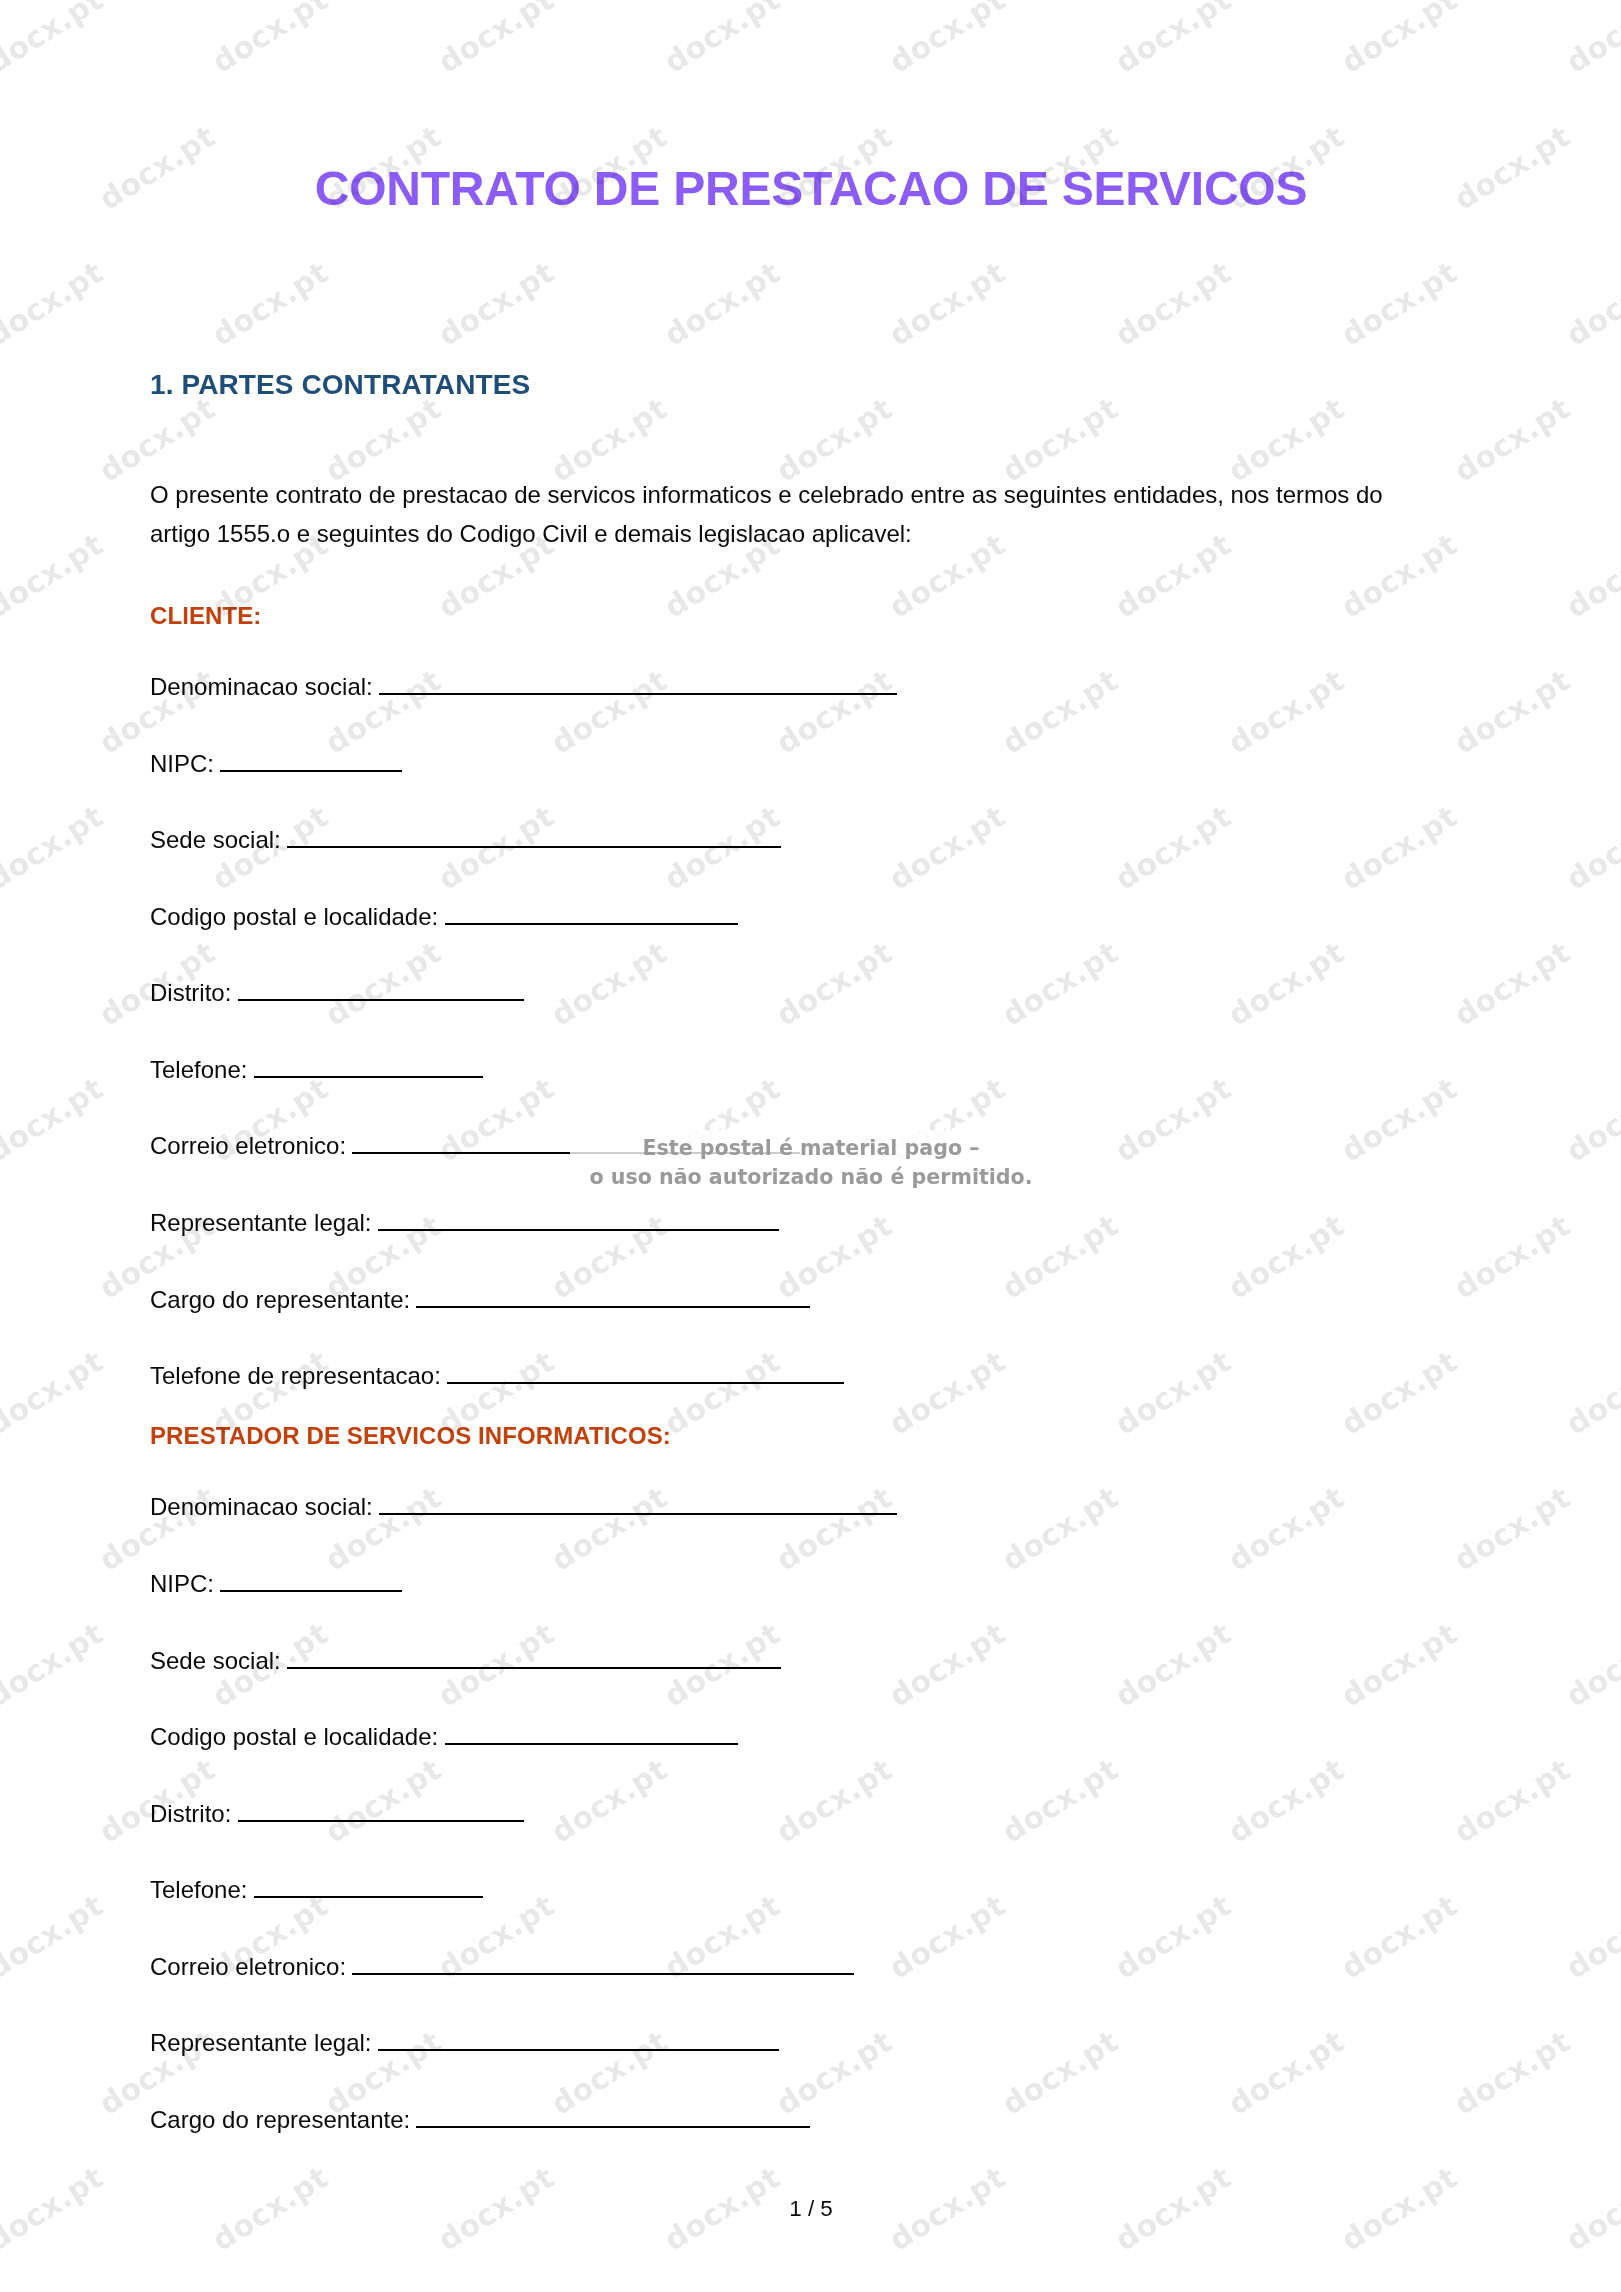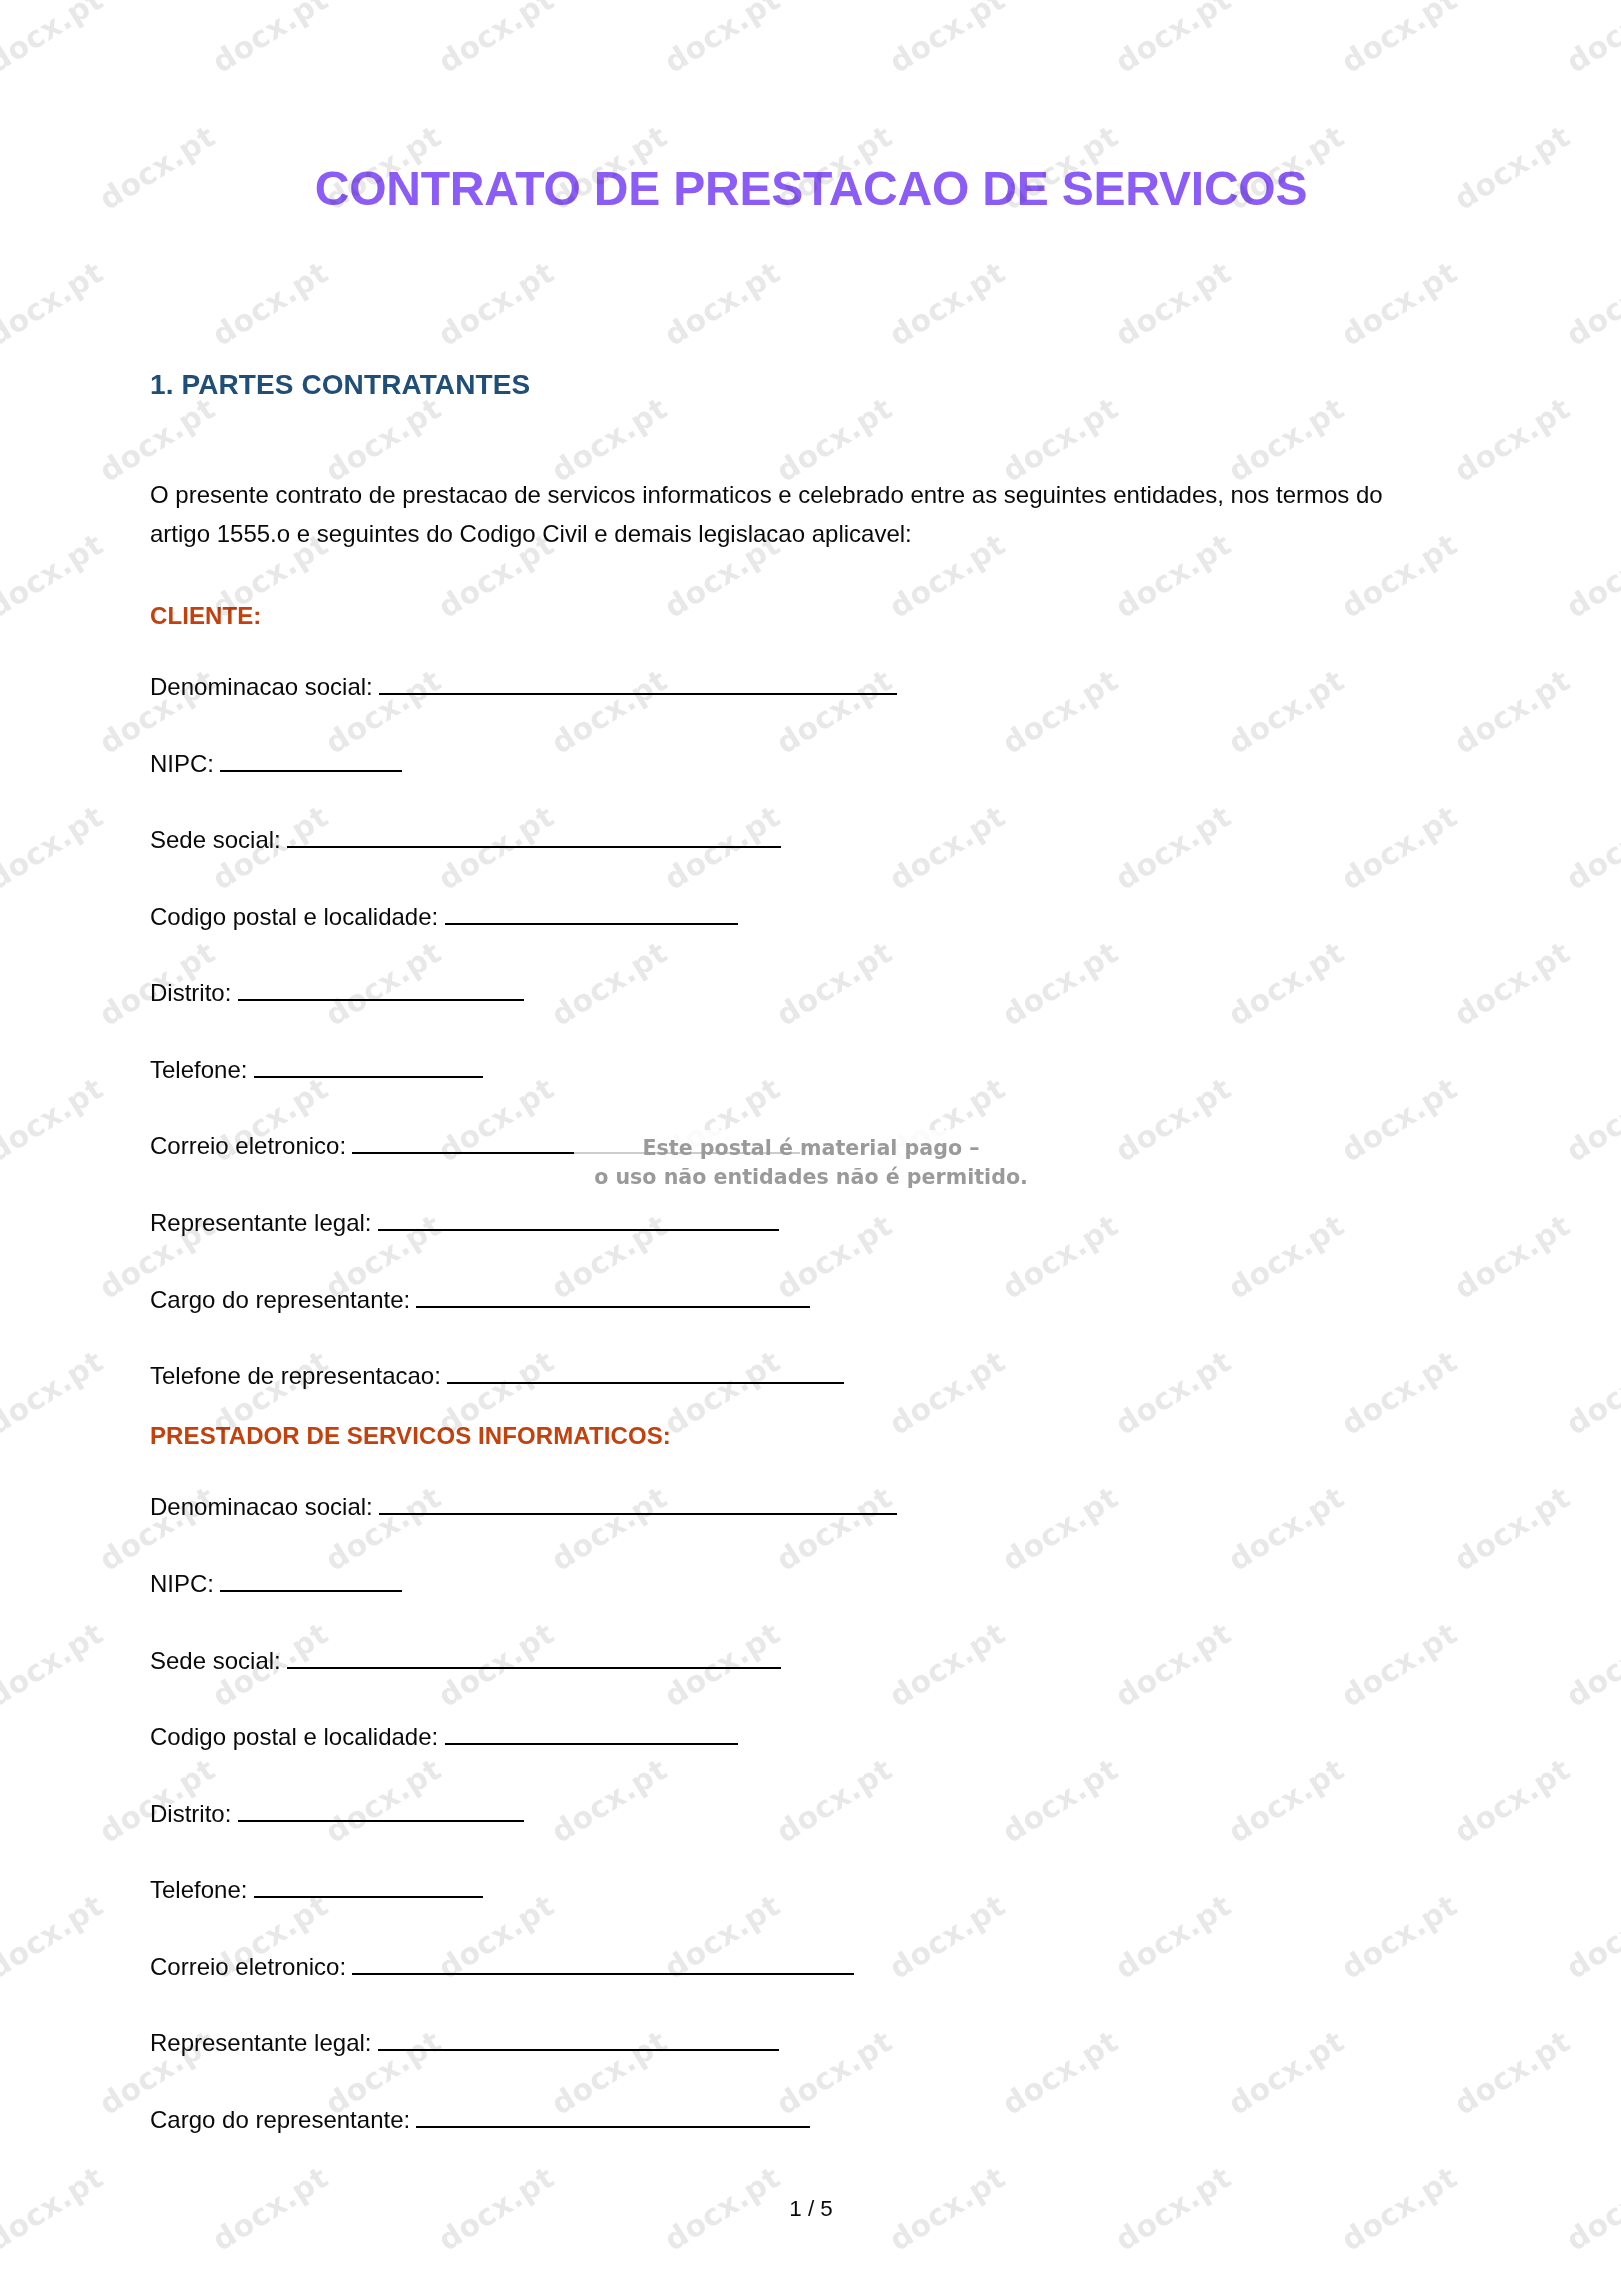--- a/index.html
+++ b/index.html
@@ -419,18 +419,18 @@
           <span class="field-rule" style="width: 394px;"></span>
         </div>
       </div>
 
     <div class="page-footer">1 / 5</div>
   </div>
 
   <div class="paid-notice">
     <span class="pn-bg">
       <span>Este postal é material pago –</span><br>
-      <span>o uso não entidades não é permitido.</span>
+      <span>o uso não autorizado não é permitido.</span>
     </span>
   </div>
 
 </div>
 
 
 </body></html>

